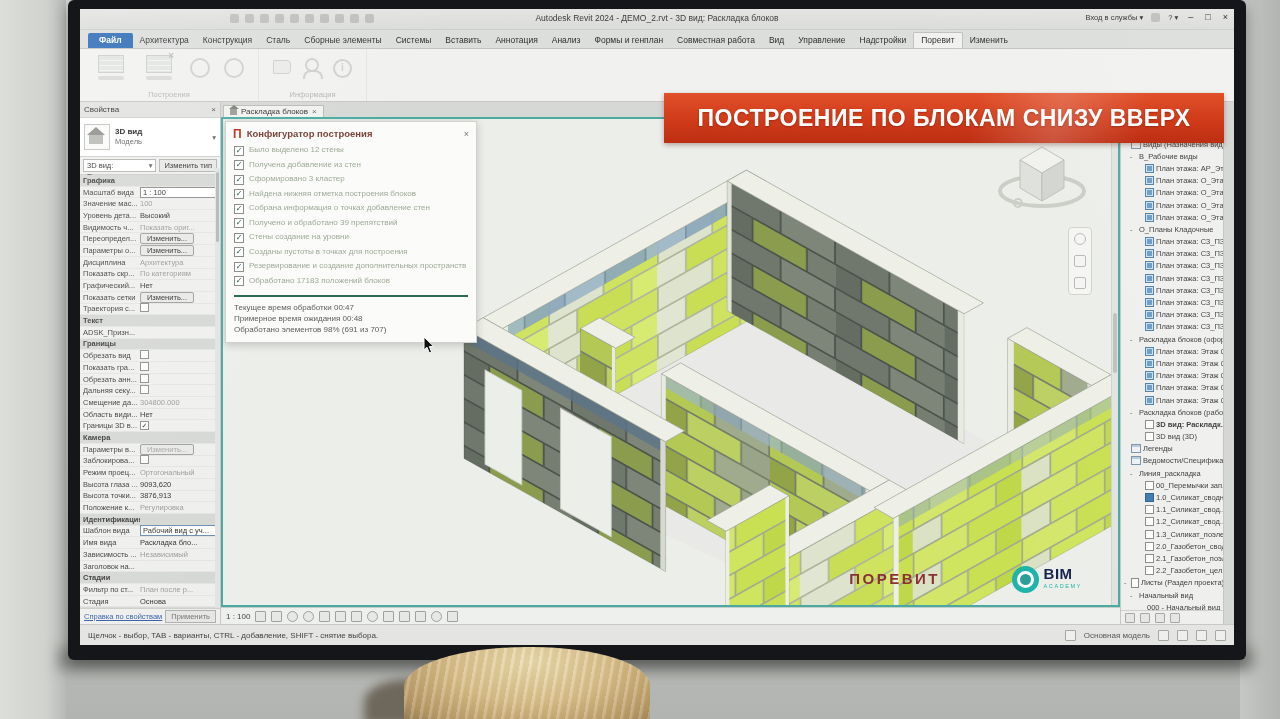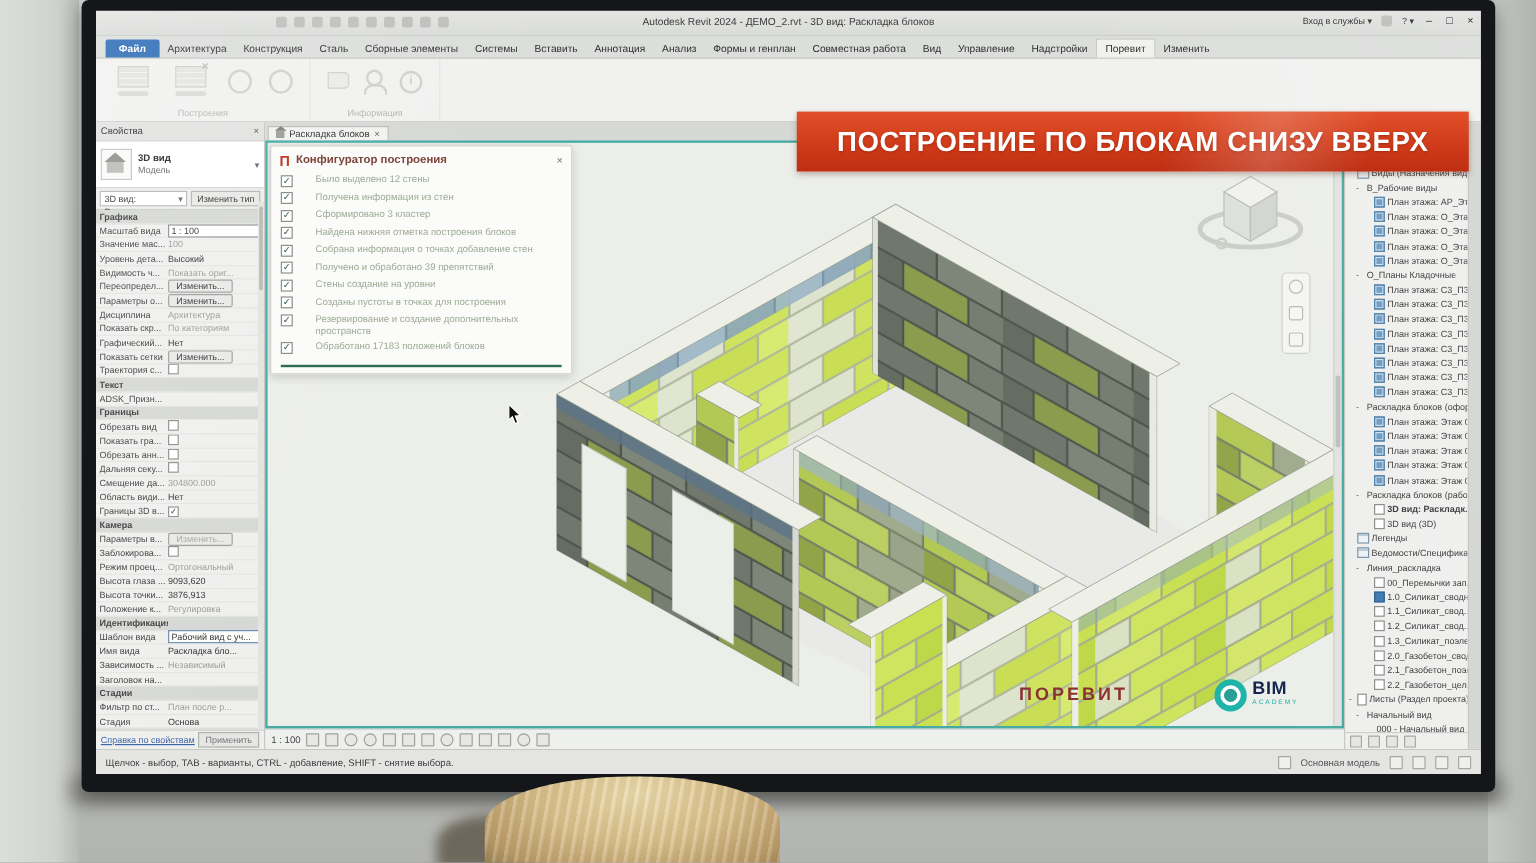--- a/index.html
+++ b/index.html
@@ -101,21 +101,21 @@
   .navbar3d{position:absolute;right:26px;top:108px;width:22px;height:66px;border:1px solid #cdcfca;border-radius:4px;background:rgba(248,249,246,.8);display:flex;flex-direction:column;align-items:center;justify-content:space-around;opacity:.9;}
   .navbar3d i{display:block;width:10px;height:10px;border:1.5px solid #b3b5b0;border-radius:50%;}
   .navbar3d i.sq{border-radius:2px;}
   .viewcube{position:absolute;right:28px;top:22px;opacity:.85;}
   
   .dlg{position:absolute;left:2px;top:2px;width:250px;background:#fbfbf9;border:1px solid #cfd1cc;box-shadow:0 2px 8px rgba(40,40,36,.22);z-index:5;}
   .dlg-head{display:flex;align-items:center;gap:5px;padding:6px 7px 4px;}
   .dlg-logo{color:#c23a26;font-weight:bold;font-size:12px;line-height:10px;}
   .dlg-title{font-weight:bold;font-size:9.5px;color:#7d453b;}
   .dlg-head .x{margin-left:auto;color:#777;font-size:9px;}
-  .ditem{display:flex;gap:19px;align-items:flex-start;padding:2px 8px;}
+  .ditem{display:flex;gap:5px;align-items:flex-start;padding:2px 8px;}
   .dchk{flex:0 0 auto;width:8px;height:8px;border:1px solid #8d8f8b;background:#fff;font-size:8px;line-height:8px;text-align:center;color:#2f5a4e;margin-top:.5px;}
   .dchk::before{content:"✓";}
   .dlab{font-size:8px;color:#9dab97;line-height:9.5px;}
   .dlg-div{height:2px;background:#2e6b52;margin:7px 8px 5px;}
   .dfoot{padding:0 8px 7px;}
   .dfoot div{font-size:8px;color:#5c605b;line-height:11px;}
   .cursor{position:absolute;left:200px;top:218px;z-index:7;}
   
   .porevit{position:absolute;right:178px;bottom:18px;font-size:15px;font-weight:bold;letter-spacing:2.5px;color:#8a3134;}
   .bimlogo{position:absolute;right:36px;bottom:12px;display:flex;align-items:center;gap:5px;}
@@ -631,21 +631,21 @@
               </div>
               <div>
 
                   <div class="ditem">
                     <span class="dchk"></span>
                     <span class="dlab">Было выделено 12 стены</span>
                   </div>
 
                   <div class="ditem">
                     <span class="dchk"></span>
-                    <span class="dlab">Получена информация из стен</span>
+                    <span class="dlab">Получена добавление из стен</span>
                   </div>
 
                   <div class="ditem">
                     <span class="dchk"></span>
                     <span class="dlab">Сформировано 3 кластер</span>
                   </div>
 
                   <div class="ditem">
                     <span class="dchk"></span>
                     <span class="dlab">Найдена нижняя отметка построения блоков</span>
@@ -675,20 +675,28 @@
                     <span class="dchk"></span>
                     <span class="dlab">Резервирование и создание дополнительных пространств</span>
                   </div>
 
                   <div class="ditem">
                     <span class="dchk"></span>
                     <span class="dlab">Обработано 17183 положений блоков</span>
                   </div>
                 </div>
               <div class="dlg-div"></div>
+              <div class="dfoot">
+
+                  <div>Текущее время обработки 00:47</div>
+
+                  <div>Примерное время ожидания 00:48</div>
+
+                  <div>Обработано элементов  98% (691 из 707)</div>
+                </div>
             </div>
 
             <svg class="cursor" width="12" height="17" viewBox="0 0 12 17">
               <polygon points="1,0 1,13 4,10.3 6.3,16 8.6,15 6.4,9.6 10.6,9.3" fill="#111" stroke="#fff" stroke-width="1"></polygon>
             </svg>
 
             <div class="porevit">ПОРЕВИТ</div>
             <div class="bimlogo">
               <span class="bimring"></span>
               <span class="bimtxt">

